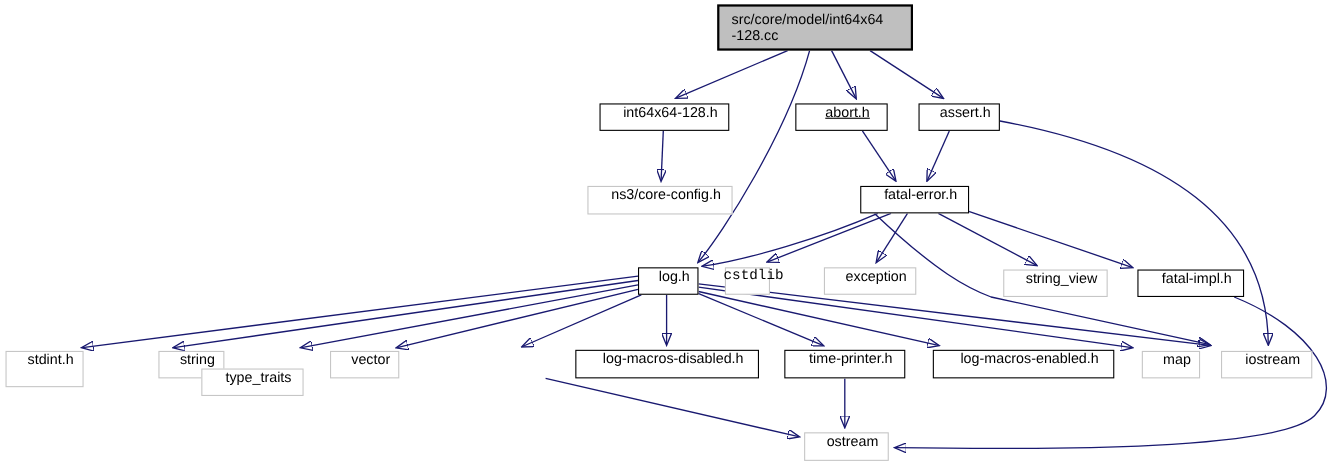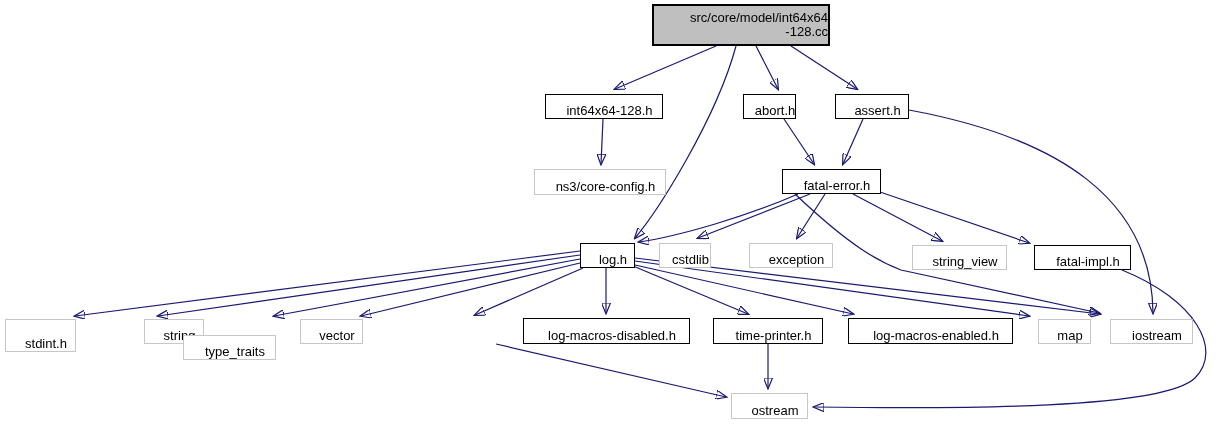--- a/index.html
+++ b/index.html
@@ -9,21 +9,21 @@
     background:#ffffff;
     font-family:"Liberation Sans", sans-serif;
     overflow:hidden;
   }
   #edges { position:absolute; left:0; top:0; width:1218px; height:425px; }
   #edges path { fill:none; stroke:#191970; stroke-width:1.2; }
   .node {
     position:absolute;
     box-sizing:border-box;
     display:flex;
-    align-items:flex-end;
+    align-items:flex-start;
     justify-content:center;
     background:#ffffff;
     border:1px solid #000000;
     color:#000000;
     font-size:13px;
     white-space:nowrap;
     line-height:1.1;
     padding-left:11px;
   }
   .node.external { border-color:#c6c6c6; }
@@ -74,31 +74,31 @@
     <path marker-end="url(#arrow)" d="M1122,270 C1196,300 1223,350 1195,378 C1163,409 962,409 814,407"></path>
   </svg>
 
   <div class="node root" style="left:652px; top:4px; width:178px; height:42px;">
     <span>src/core/model/int64x64</span>
     <span>-128.cc</span>
   </div>
 
   <div class="node" style="left:545px; top:94px; width:118px; height:25px;">int64x64-128.h</div>
 
-  <div class="node" style="left:743px; top:94px; width:53px; height:25px;">abort.h</div>
+  <div class="node" style="left:723px; top:94px; width:84px; height:25px;text-decoration:underline;">abort.h</div>
 
   <div class="node" style="left:835px; top:94px; width:74px; height:25px;">assert.h</div>
 
   <div class="node external" style="left:534px; top:169px; width:132px; height:26px;">ns3/core-config.h</div>
 
   <div class="node" style="left:782px; top:169px; width:99px; height:25px;">fatal-error.h</div>
 
   <div class="node" style="left:580px; top:243px; width:55px; height:25px;">log.h</div>
 
-  <div class="node external" style="left:659px; top:243px; width:52px; height:25px;">cstdlib</div>
+  <div class="node external" style="left:659px; top:243px; width:41px; height:25px;font-family:Liberation Mono, monospace;">cstdlib</div>
 
   <div class="node external" style="left:749px; top:243px; width:84px; height:25px;">exception</div>
 
   <div class="node external" style="left:912px; top:245px; width:95px; height:25px;">string_view</div>
 
   <div class="node" style="left:1034px; top:245px; width:97px; height:25px;">fatal-impl.h</div>
 
   <div class="node external" style="left:5px; top:319px; width:71px; height:33px;">stdint.h</div>
 
   <div class="node external" style="left:100px; top:319px; width:60px; height:25px;margin-left:44px;">string</div>

